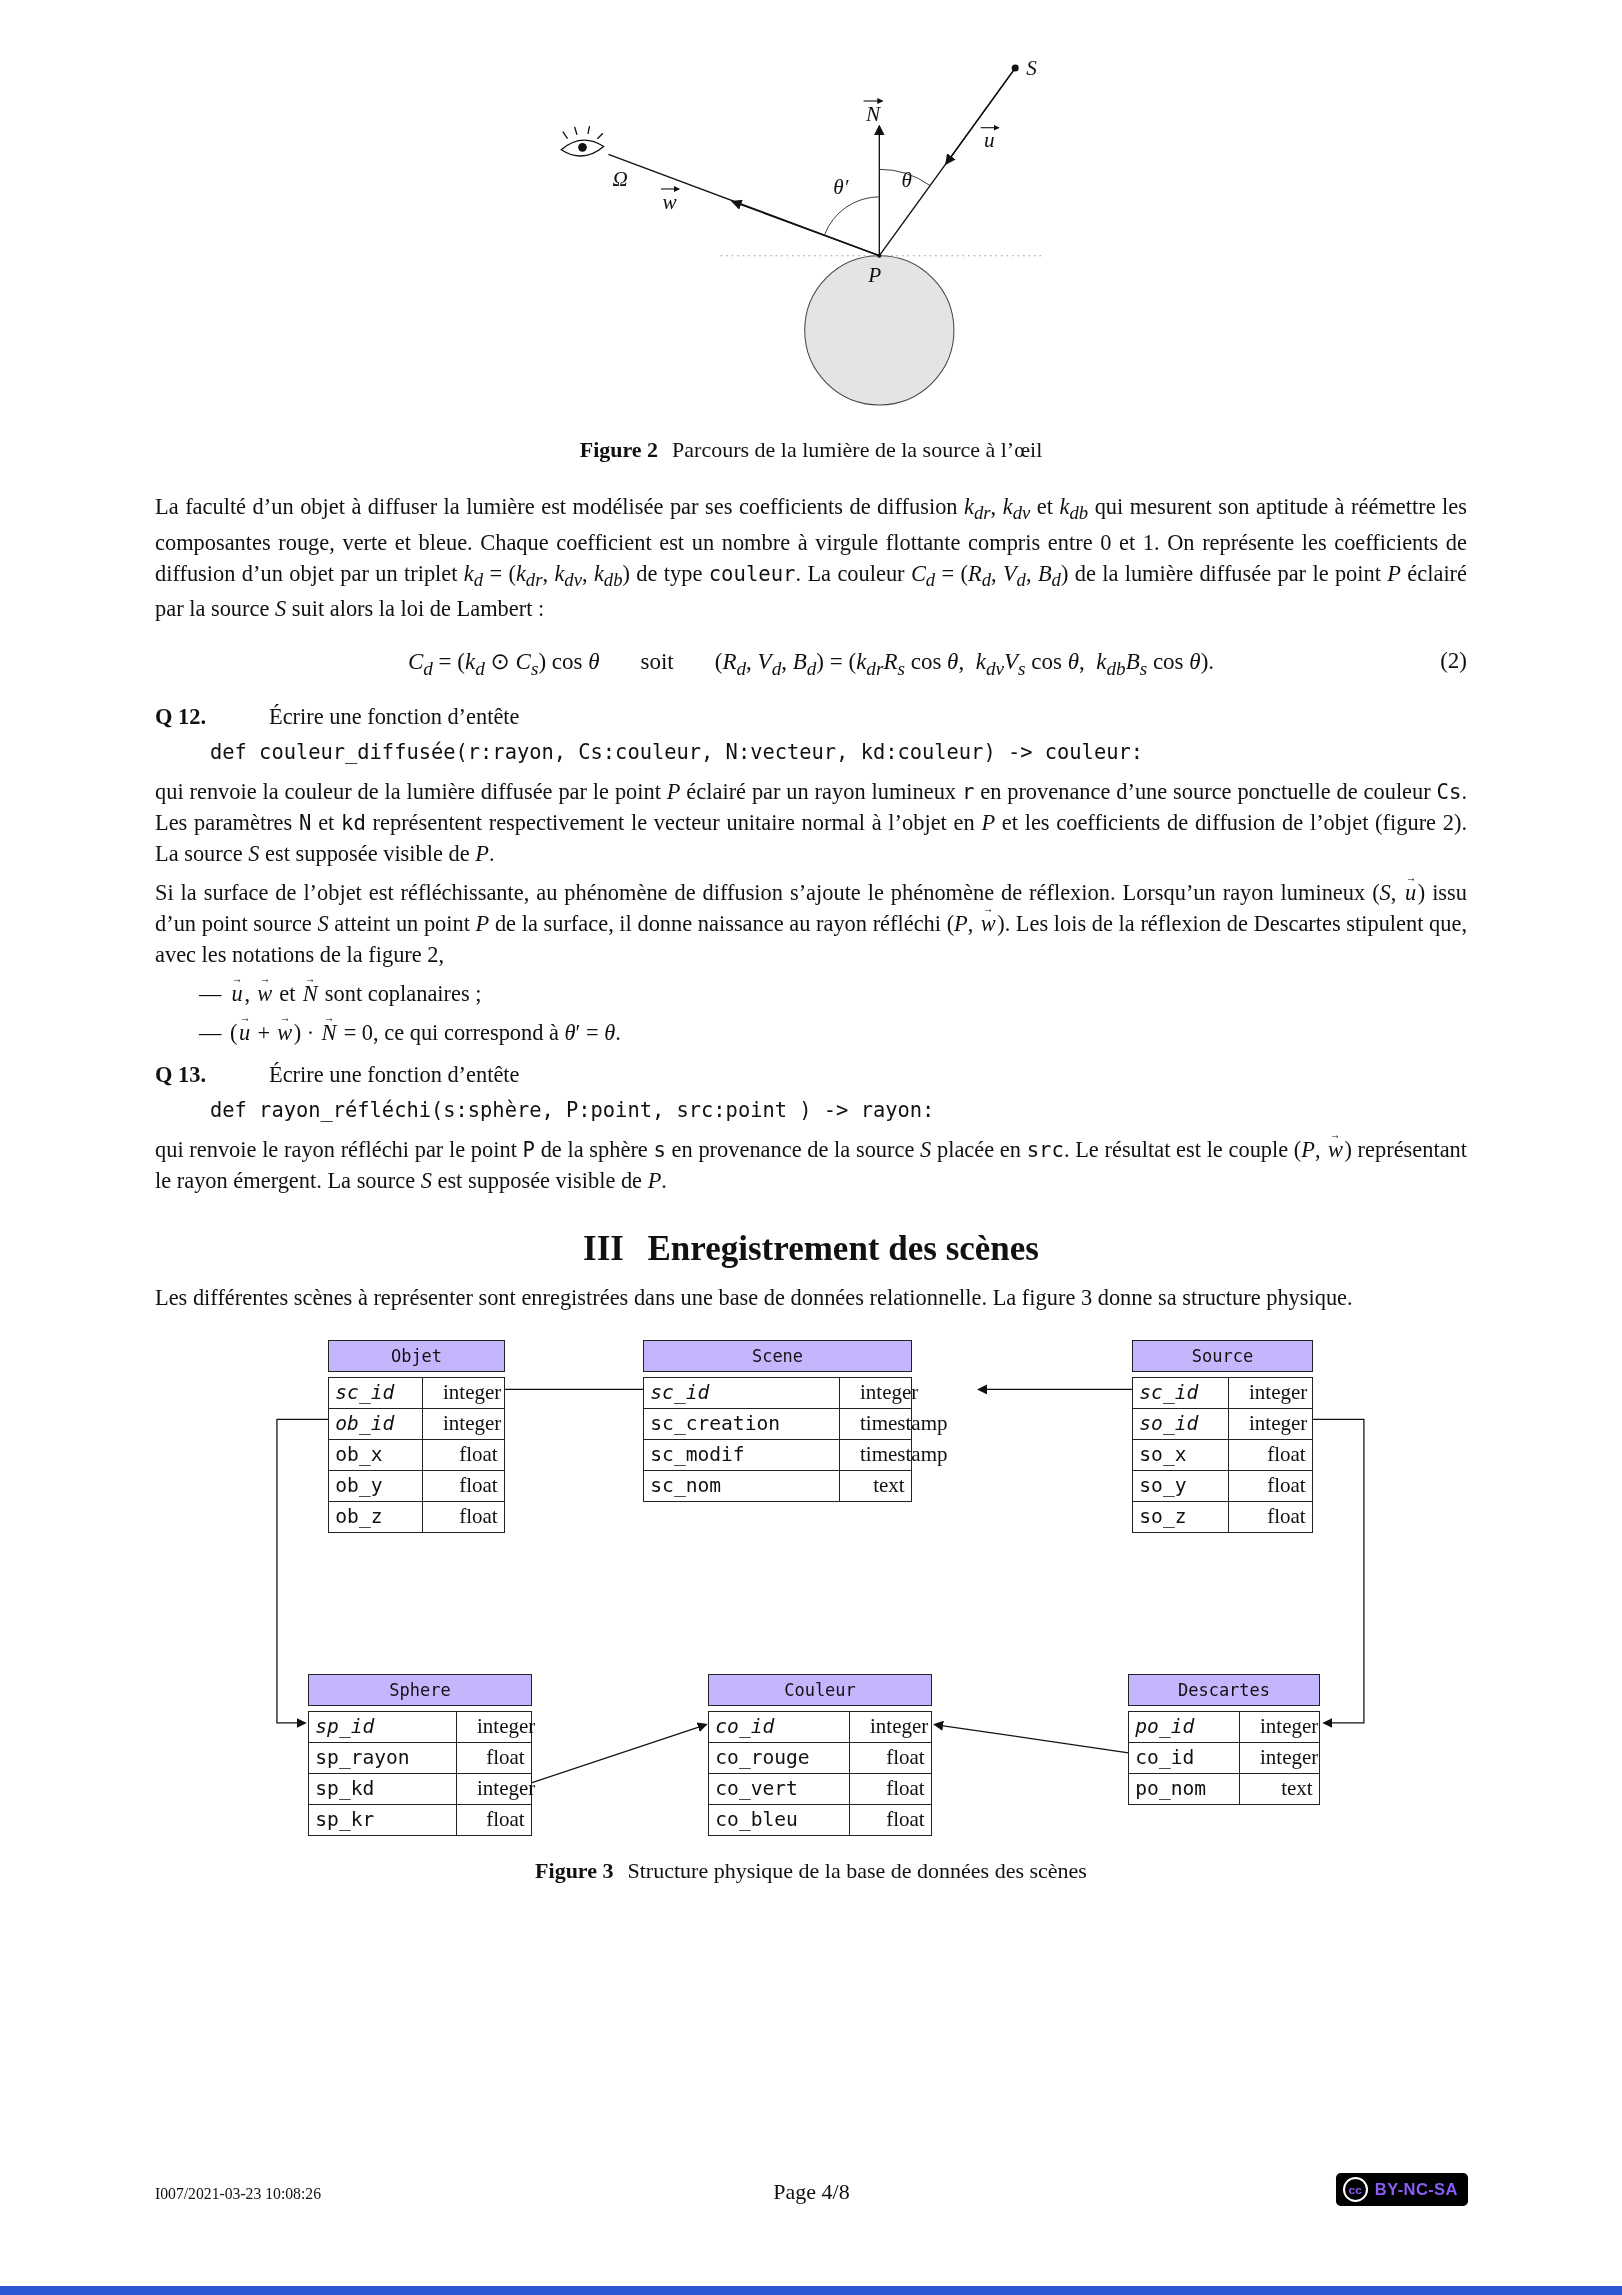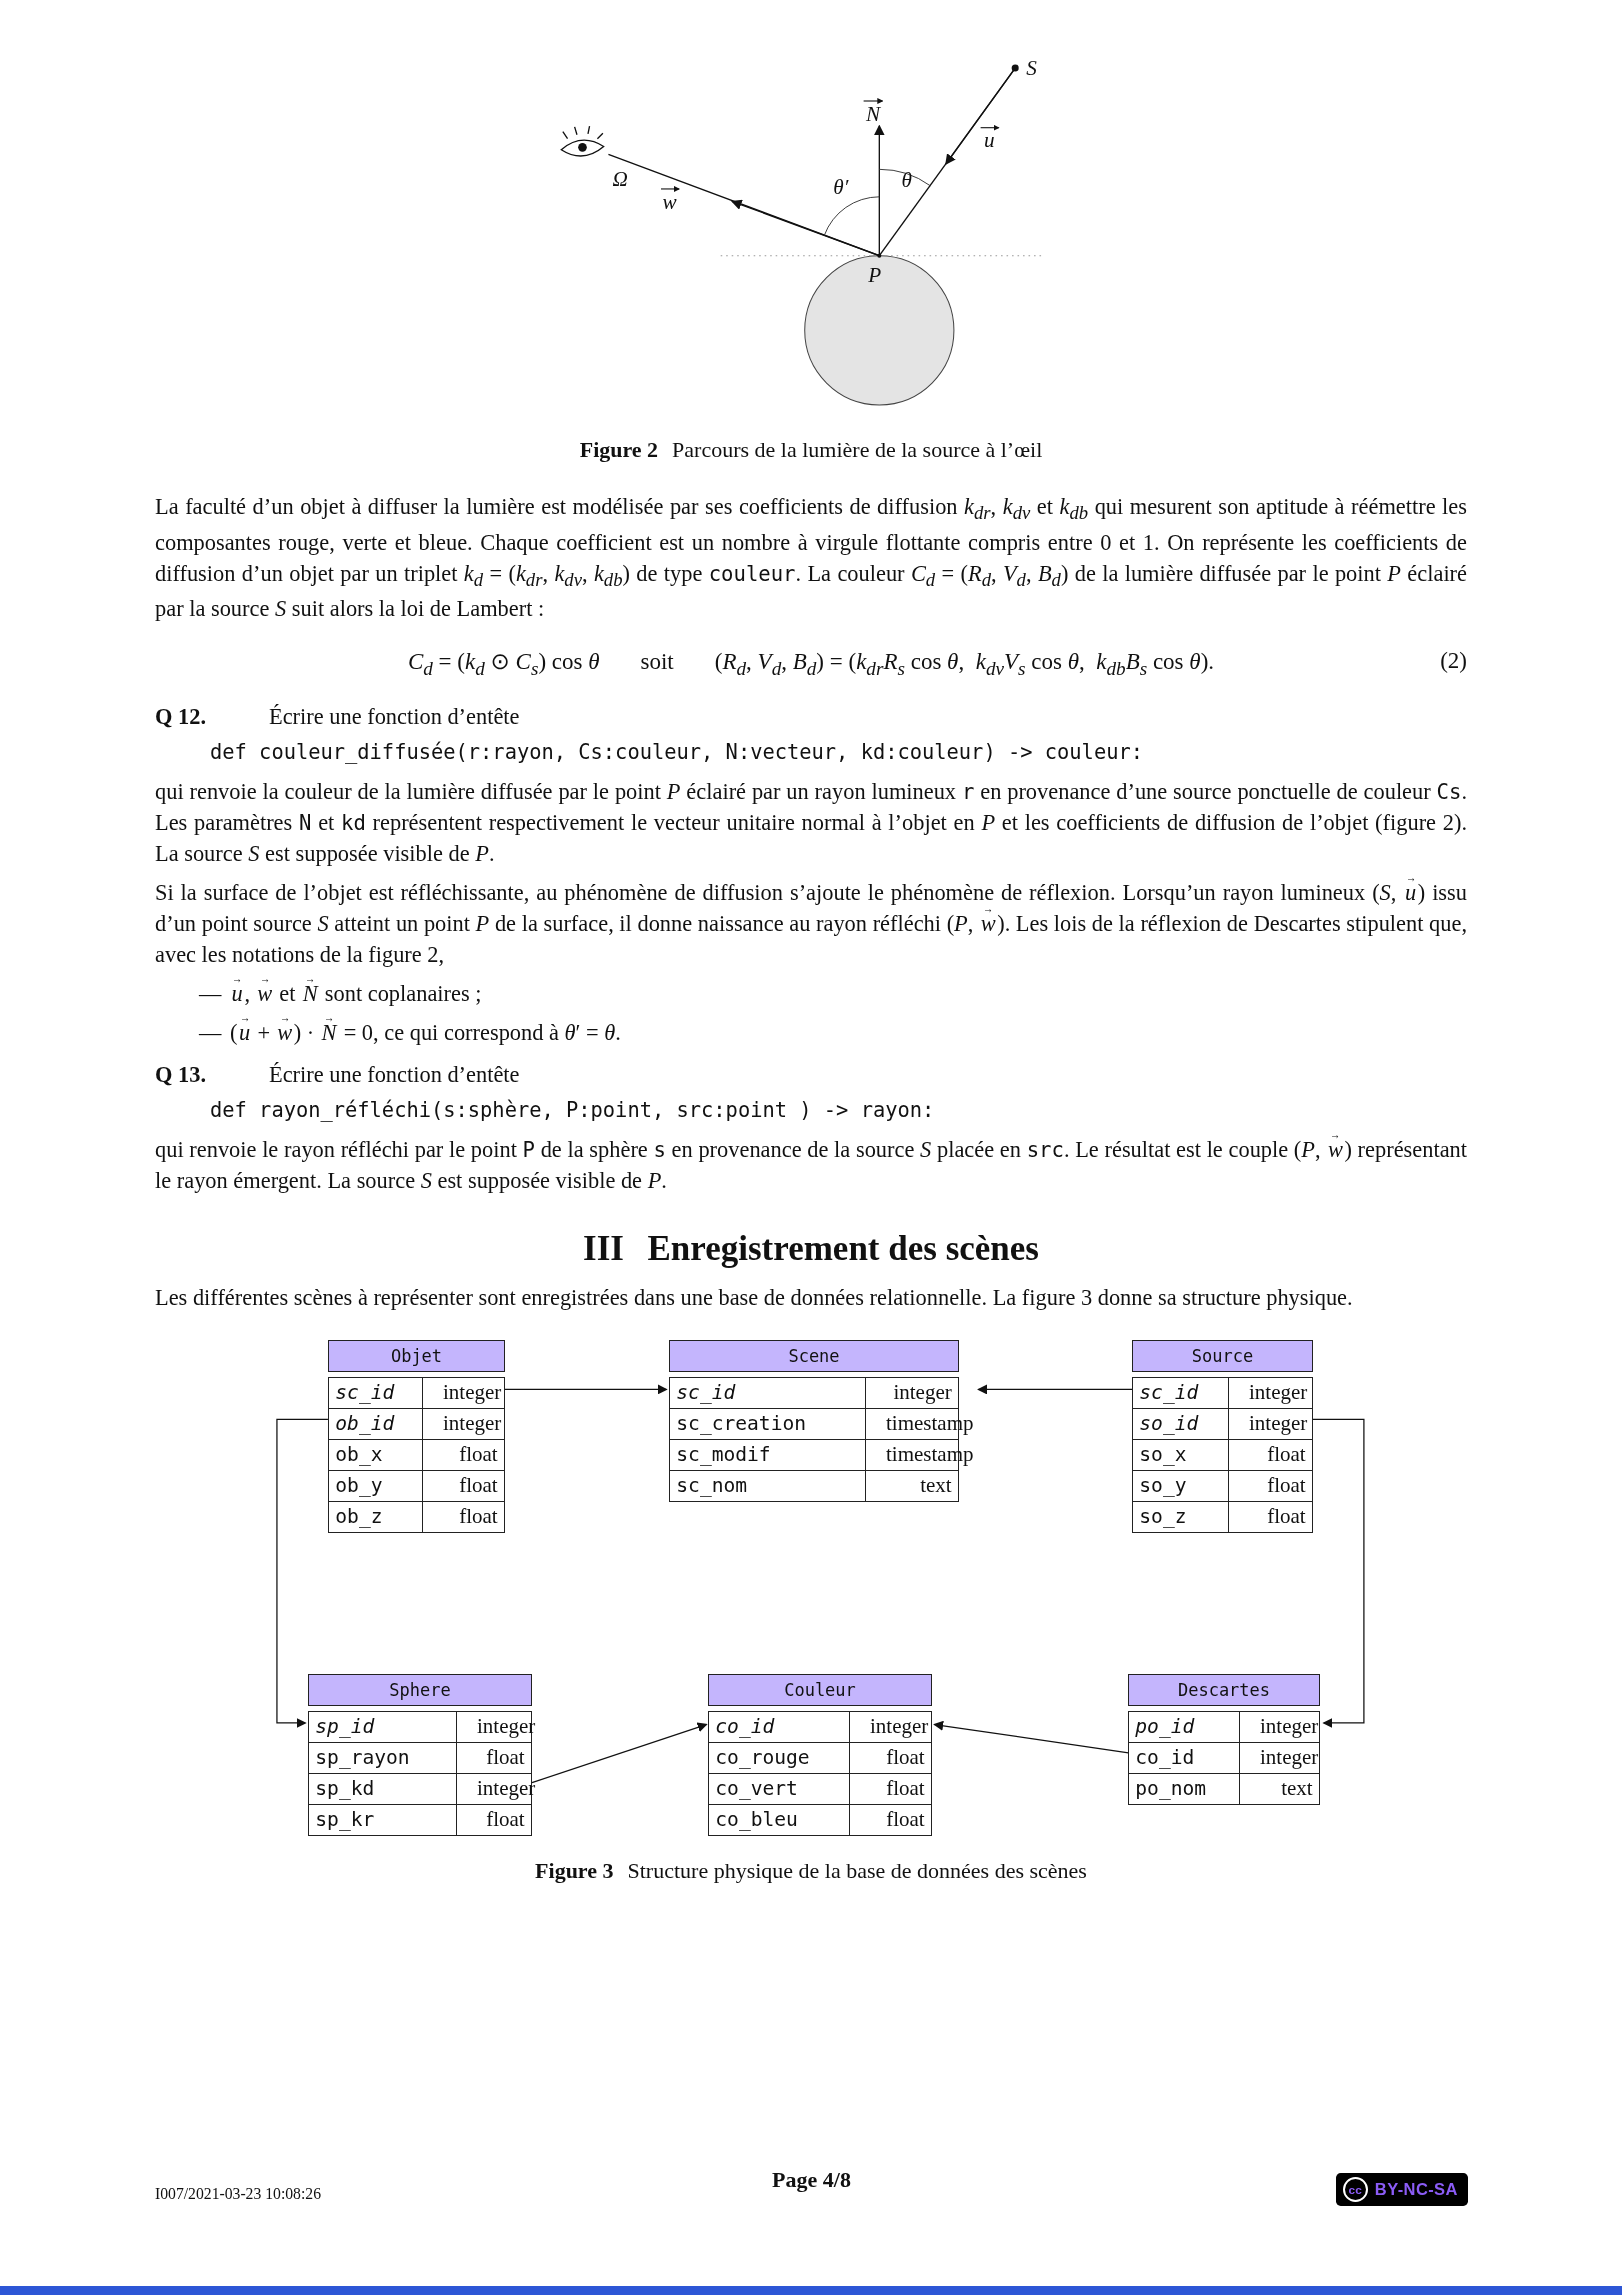--- a/index.html
+++ b/index.html
@@ -60,21 +60,21 @@
   .cols-scene      { grid-template-columns:196px 1fr; }
   .cols-source     { grid-template-columns:96px 1fr; }
   .cols-sphere     { grid-template-columns:148px 1fr; }
   .cols-couleur    { grid-template-columns:141px 1fr; }
   .cols-ponctuelle { grid-template-columns:111px 1fr; }
   .fig3-caption { margin-top:22px; }
 
   
   .footer { position:absolute; left:155px; right:155px; top:2165px; height:44px; }
   .footer-left { position:absolute; left:0; bottom:6.3px; font-size:15.7px; }
-  .footer-center { position:absolute; left:50%; transform:translateX(-50%); bottom:16px; font-size:22px;font-weight:bold; }
+  .footer-center { position:absolute; left:50%; transform:translateX(-50%); bottom:4px; font-size:22px; }
   .cc-badge {
     position:absolute; right:0; bottom:3.1px; display:flex; align-items:center; gap:7px;
     background:#000; color:#8b5cf6; border-radius:4.7px; padding:3.9px 10.2px 3.9px 7px;
     font-family:"Liberation Sans", sans-serif;
   }
   .cc-circle {
     width:21px; height:21px; border:2px solid #fff; border-radius:50%;
     display:flex; align-items:center; justify-content:center;
     font-size:11.8px; font-weight:bold; letter-spacing:0.4px;
   }
@@ -211,21 +211,21 @@
               <span class="f">ob_y</span>
               <span class="t">float</span>
             </div>
           <div class="db-row cols-objet">
               <span class="f">ob_z</span>
               <span class="t">float</span>
             </div>
         </div>
       </div>
 
-      <div class="db-table" style="left:514px; top:0; width:290px;">
+      <div class="db-table" style="left:488px; top:0; width:269px;">
         <div class="db-head">Scene</div>
         <div class="db-body">
           <div class="db-row cols-scene">
               <span class="f key">sc_id</span>
               <span class="t">integer</span>
             </div>
           <div class="db-row cols-scene">
               <span class="f">sc_creation</span>
               <span class="t">timestamp</span>
             </div>

